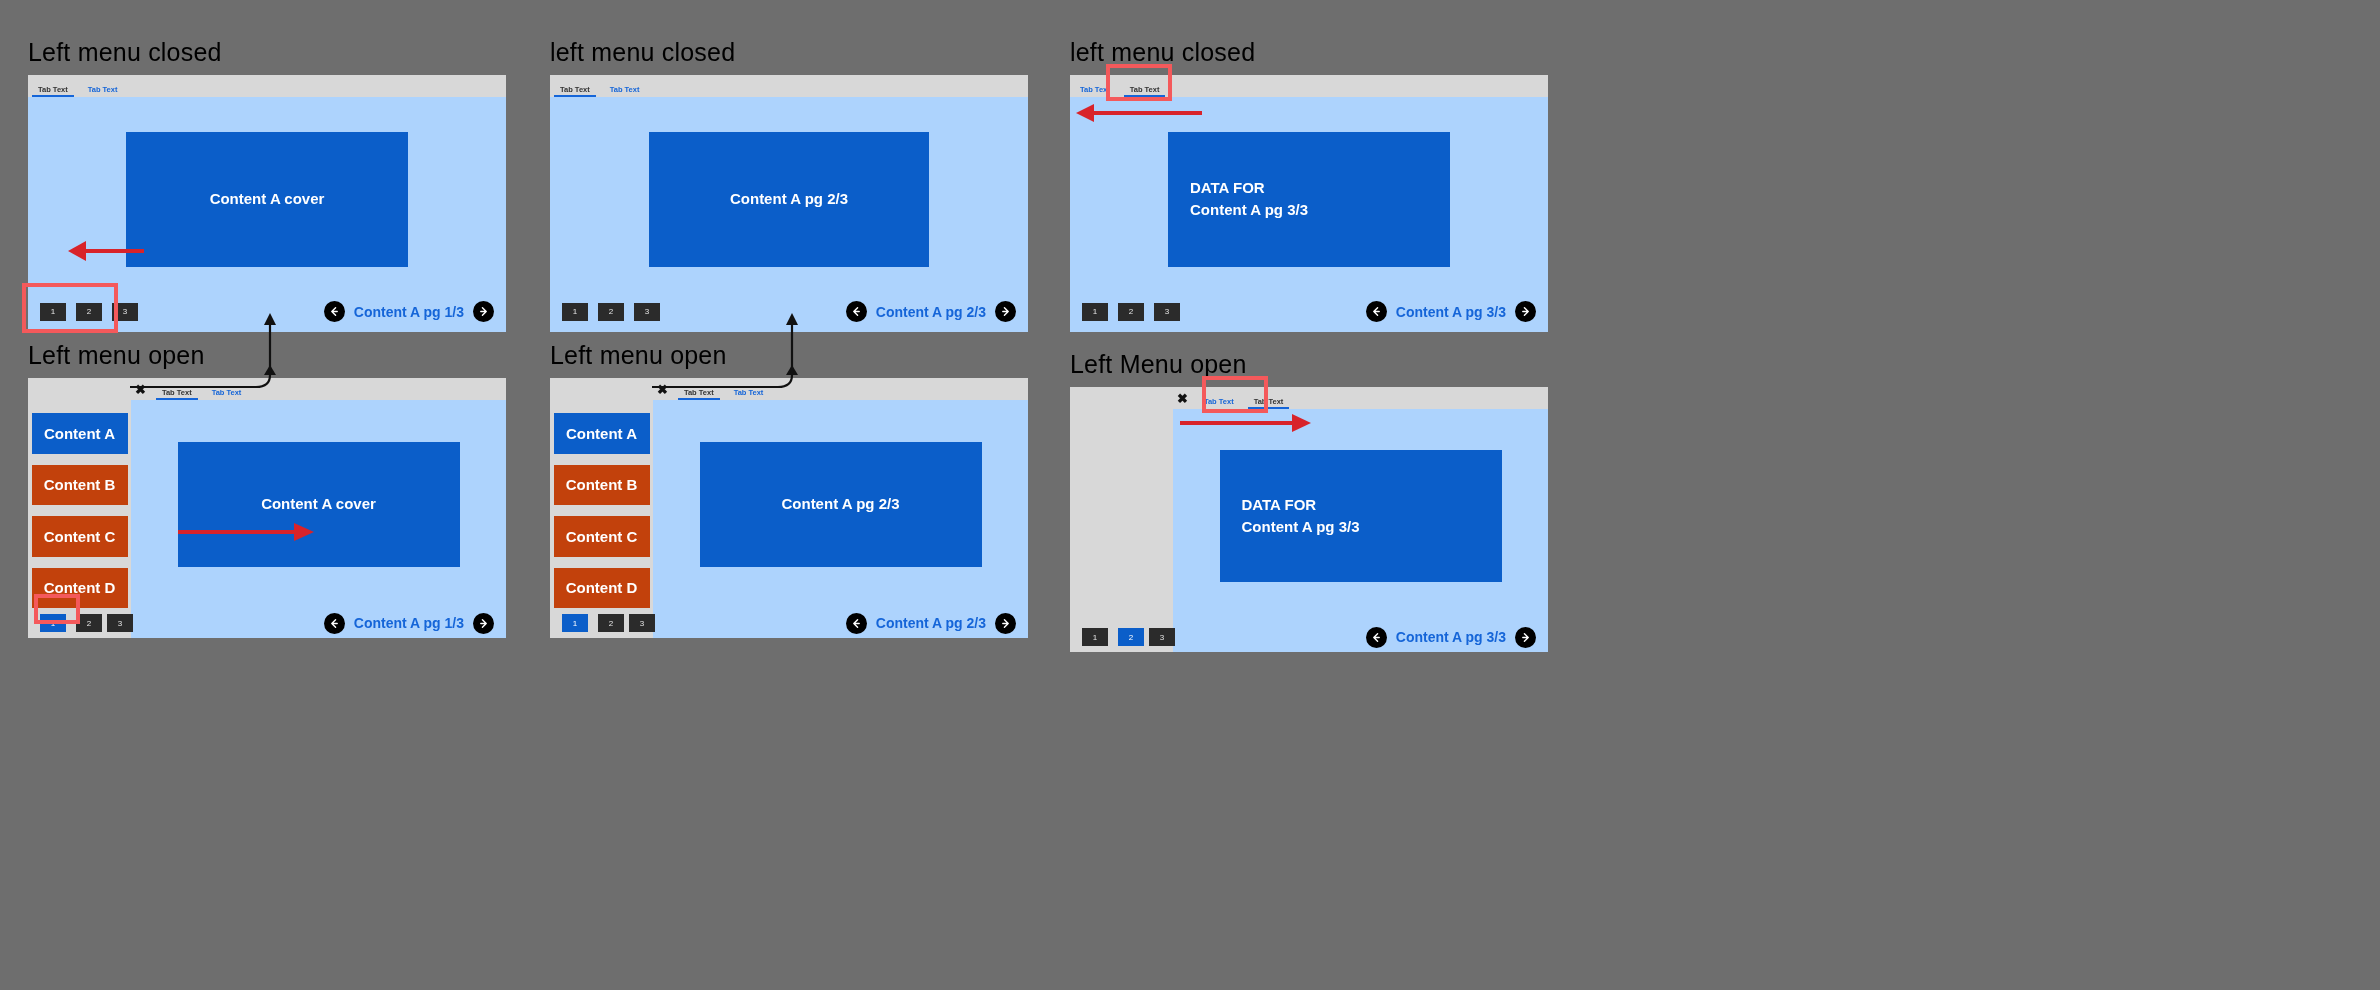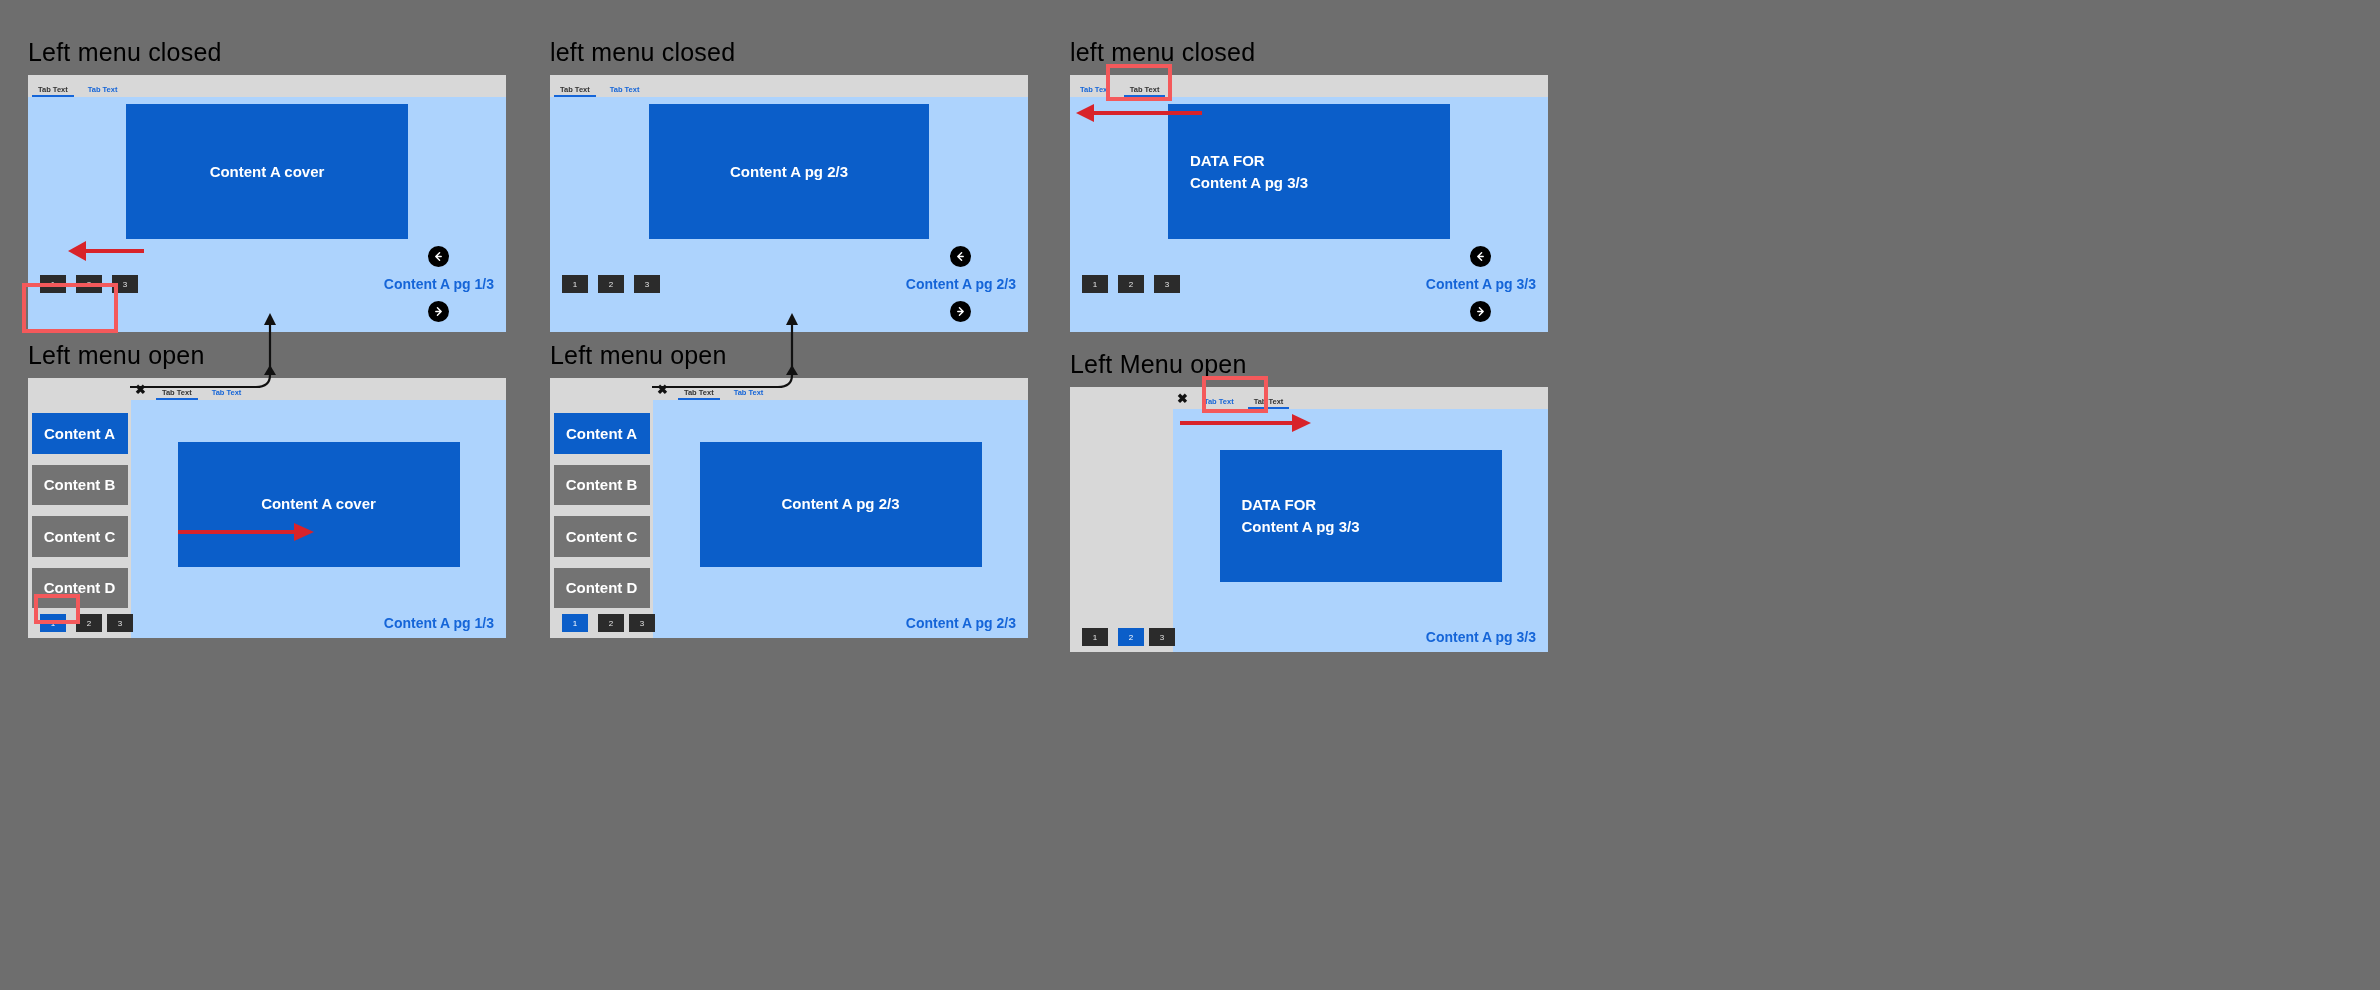--- a/index.html
+++ b/index.html
@@ -75,21 +75,21 @@
     flex-direction: column;
     justify-content: flex-start;
     gap: 11px;
     padding: 13px 0 0 0;
     align-items: center;
     flex: 0 0 auto;
   }
   .side-btn {
     width: 96px;
     height: 46px;
-    background: #737373;
+    background: #c2410c;
     color: #ffffff;
     font-size: 15px;
     font-weight: 700;
     display: flex;
     align-items: center;
     justify-content: center;
   }
   .side-btn.active { background: #0b5ec9; }
 
   .stage {
@@ -128,21 +128,21 @@
   .pg-btn {
     width: 26px; height: 18px;
     background: #2b2b2b;
     color: #e6e6e6;
     font-size: 8px;
     display: flex; align-items: center; justify-content: center;
   }
   .pg-btn.active { background: #0b5ec9; color:#fff; }
 
   .nav {
-    display: flex; align-items: center; gap: 9px; flex-direction: column;
+    display: flex; align-items: center; gap: 9px;
   }
   .nav-label {
     color: #1565d8;
     font-size: 14px;
     font-weight: 700;
     white-space: nowrap;
   }
   .circ {
     width: 21px; height: 21px;
     border-radius: 50%;

